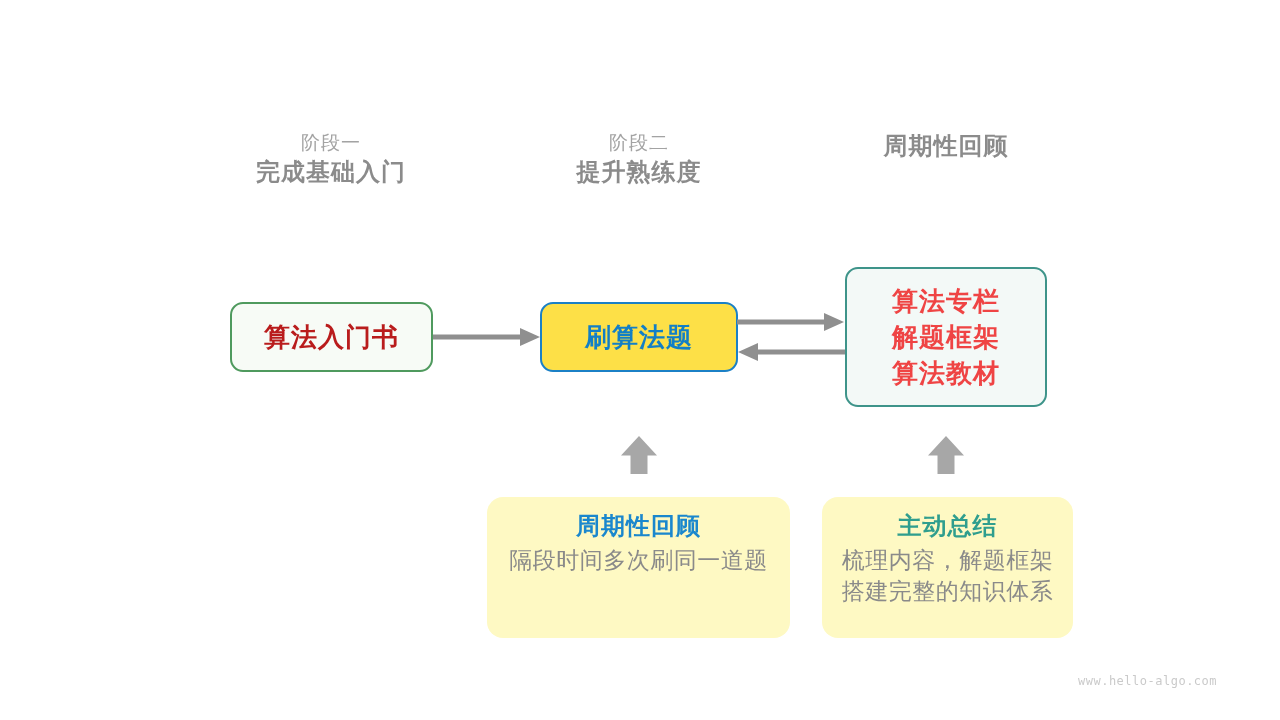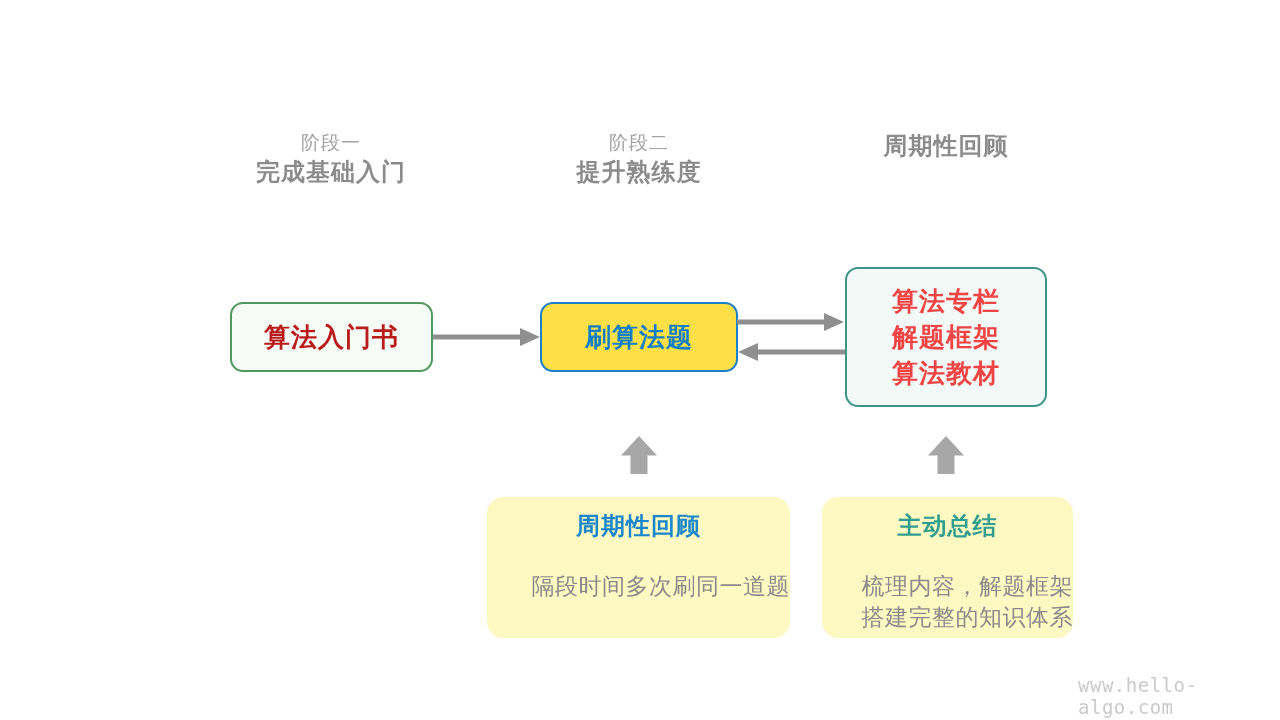--- a/index.html
+++ b/index.html
@@ -33,24 +33,24 @@
   .up-arrow-1 { left: 621px; top: 436px; }
   .up-arrow-2 { left: 928px; top: 436px; }
 
   
   .callout { position: absolute; background: #fef9c3; border-radius: 16px; text-align: center; padding-top: 15px; }
   .callout-1 { left: 487px; top: 497px; width: 303px; height: 141px; }
   .callout-2 { left: 822px; top: 497px; width: 251px; height: 141px; }
   .callout-title { font-size: 24px; font-weight: 700; line-height: 27px; letter-spacing: 1px; }
   .callout-1 .callout-title { color: #1a87cd; }
   .callout-2 .callout-title { color: #2f9e8e; text-align: center; }
-  .callout-body { margin-top: 32px; font-size: 23px; font-weight: 400; color: #8a8a8a; line-height: 31px; letter-spacing: 0.5px; text-align: right; }
+  .callout-body { margin-top: 6px; font-size: 23px; font-weight: 400; color: #8a8a8a; line-height: 31px; letter-spacing: 0.5px; }
 
   
-  .watermark { position: absolute; left: 1078px; top: 674px; font-family: "DejaVu Sans Mono", monospace; font-size: 19px; color: #cacaca; letter-spacing: 0.5px; }
+  .watermark { position: absolute; left: 1078px; top: 674px; font-family: "DejaVu Sans Mono", monospace; font-size: 12px; color: #cacaca; letter-spacing: 0.5px; }
 </style>
 </head>
 <body>
 
 <div class="canvas">
 
   <div class="stage s1">
     <div class="stage-label">阶段一</div>
     <div class="stage-subtitle">完成基础入门</div>
   </div>

